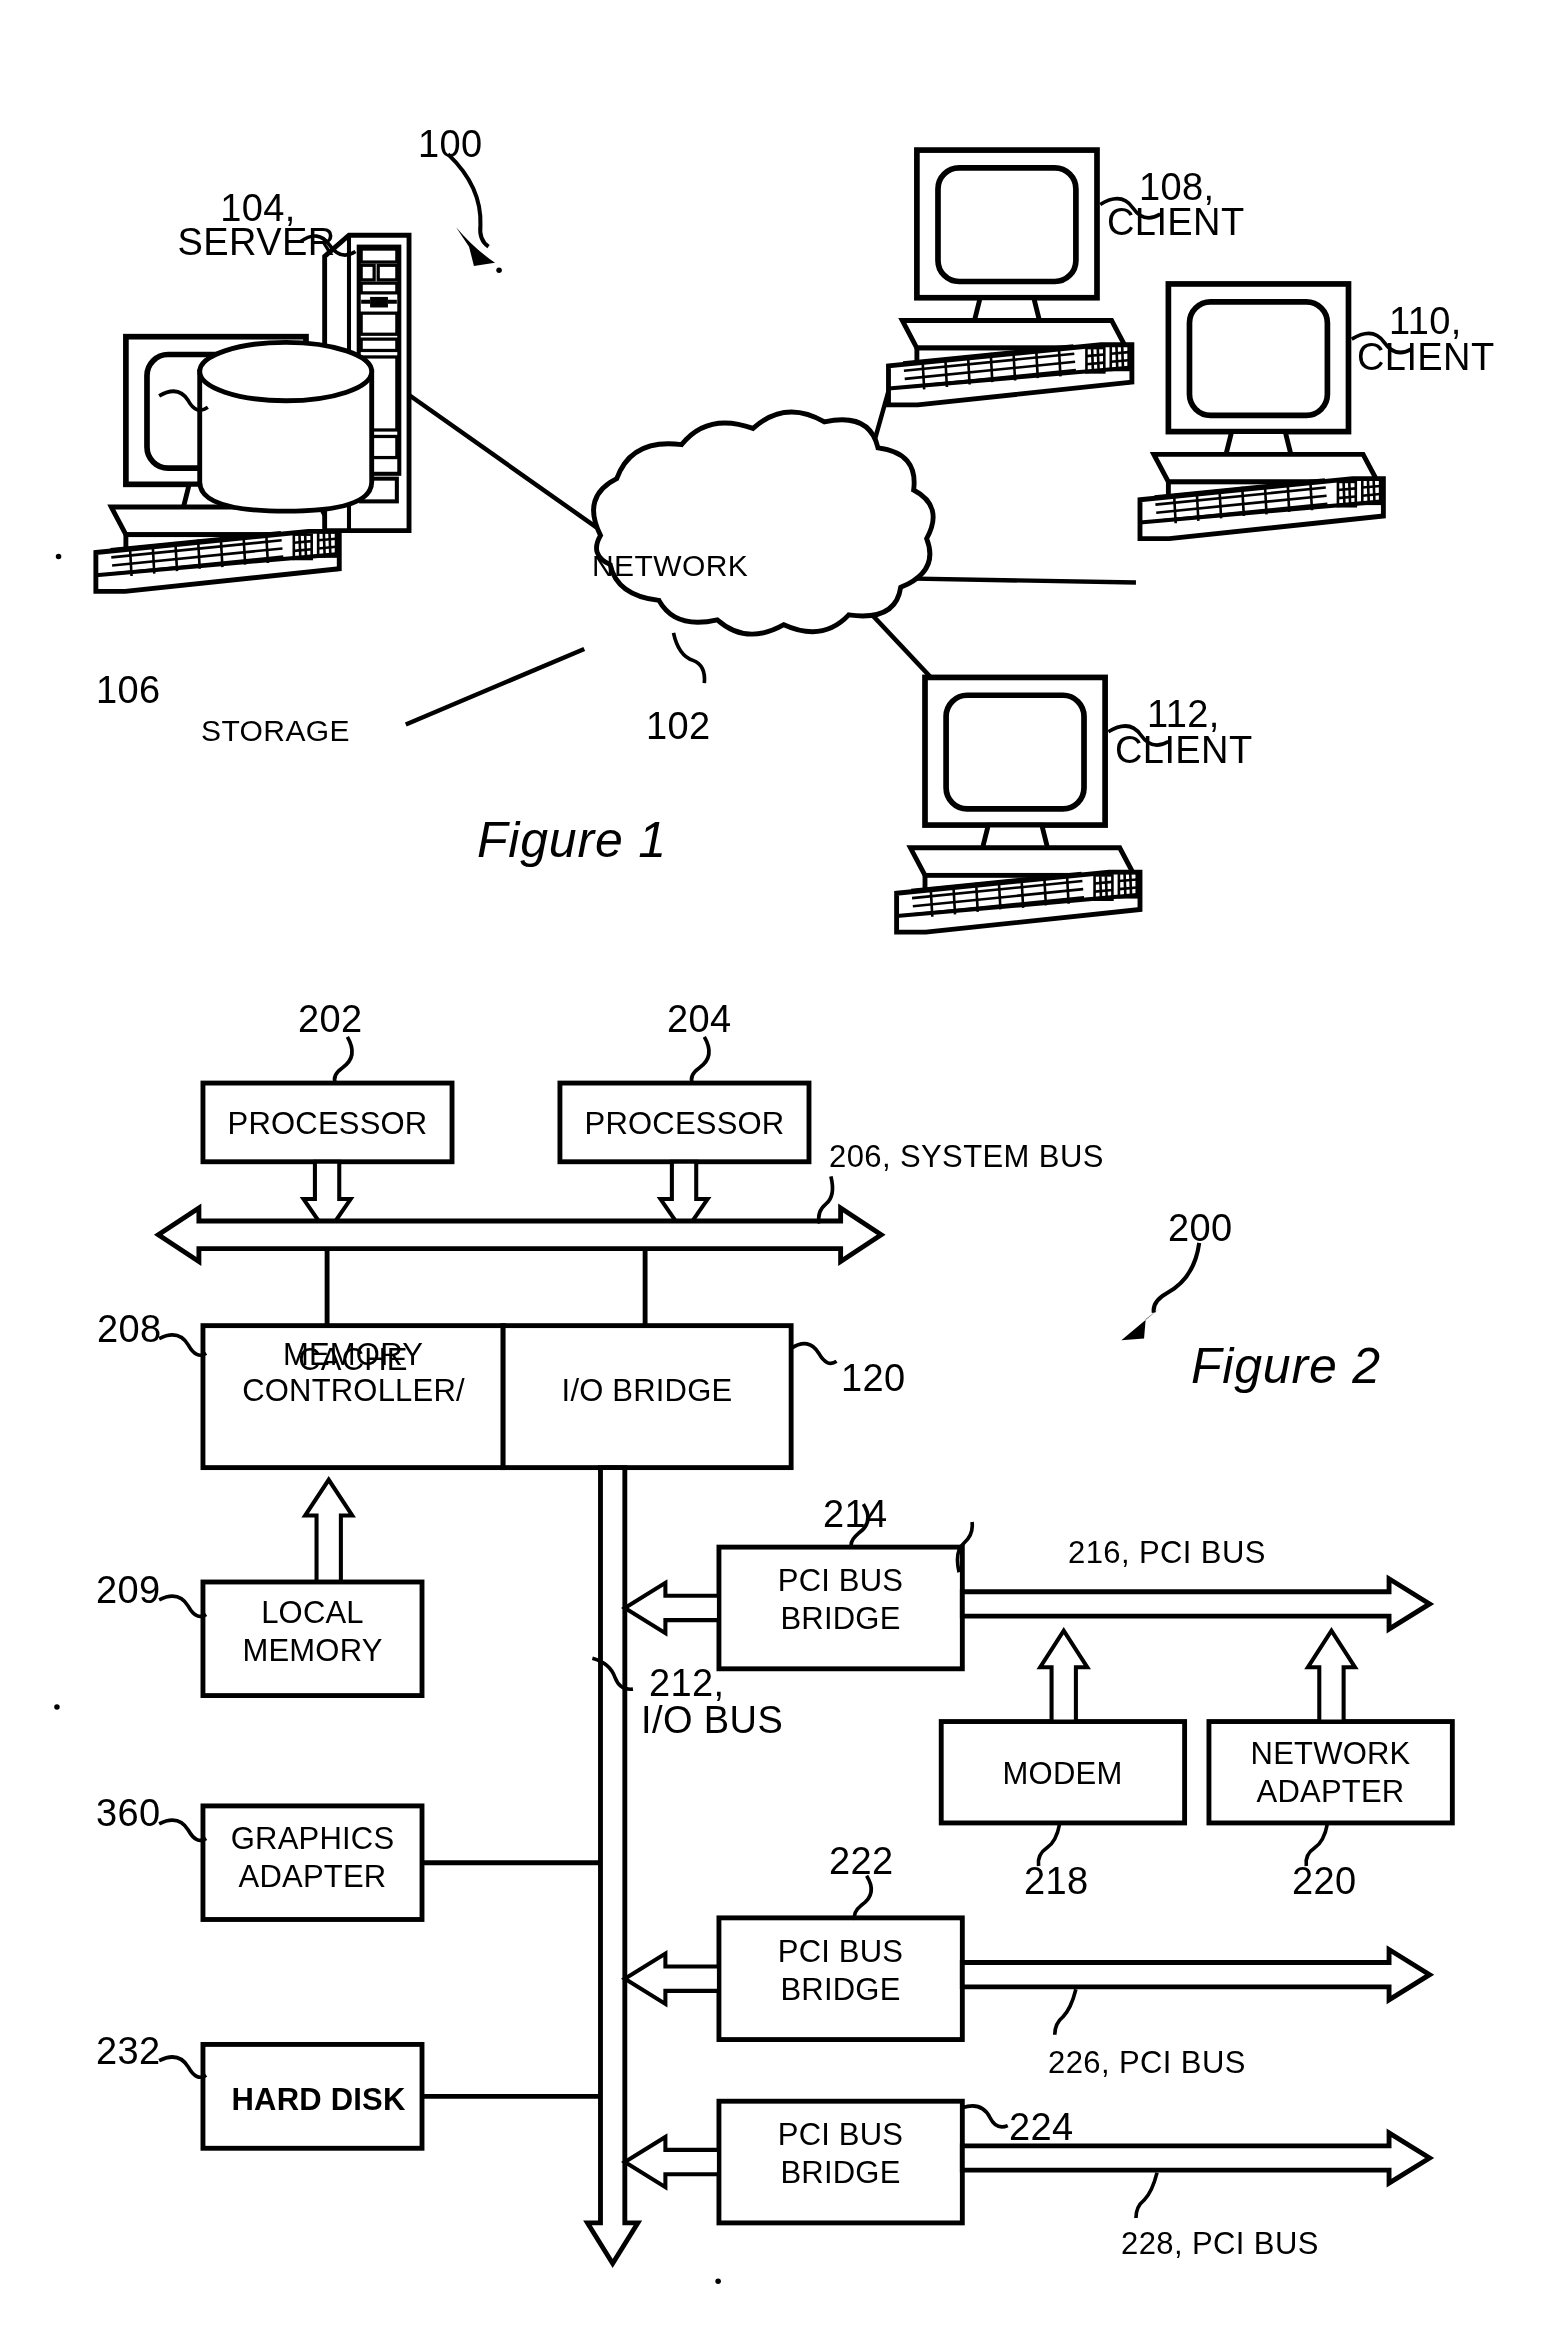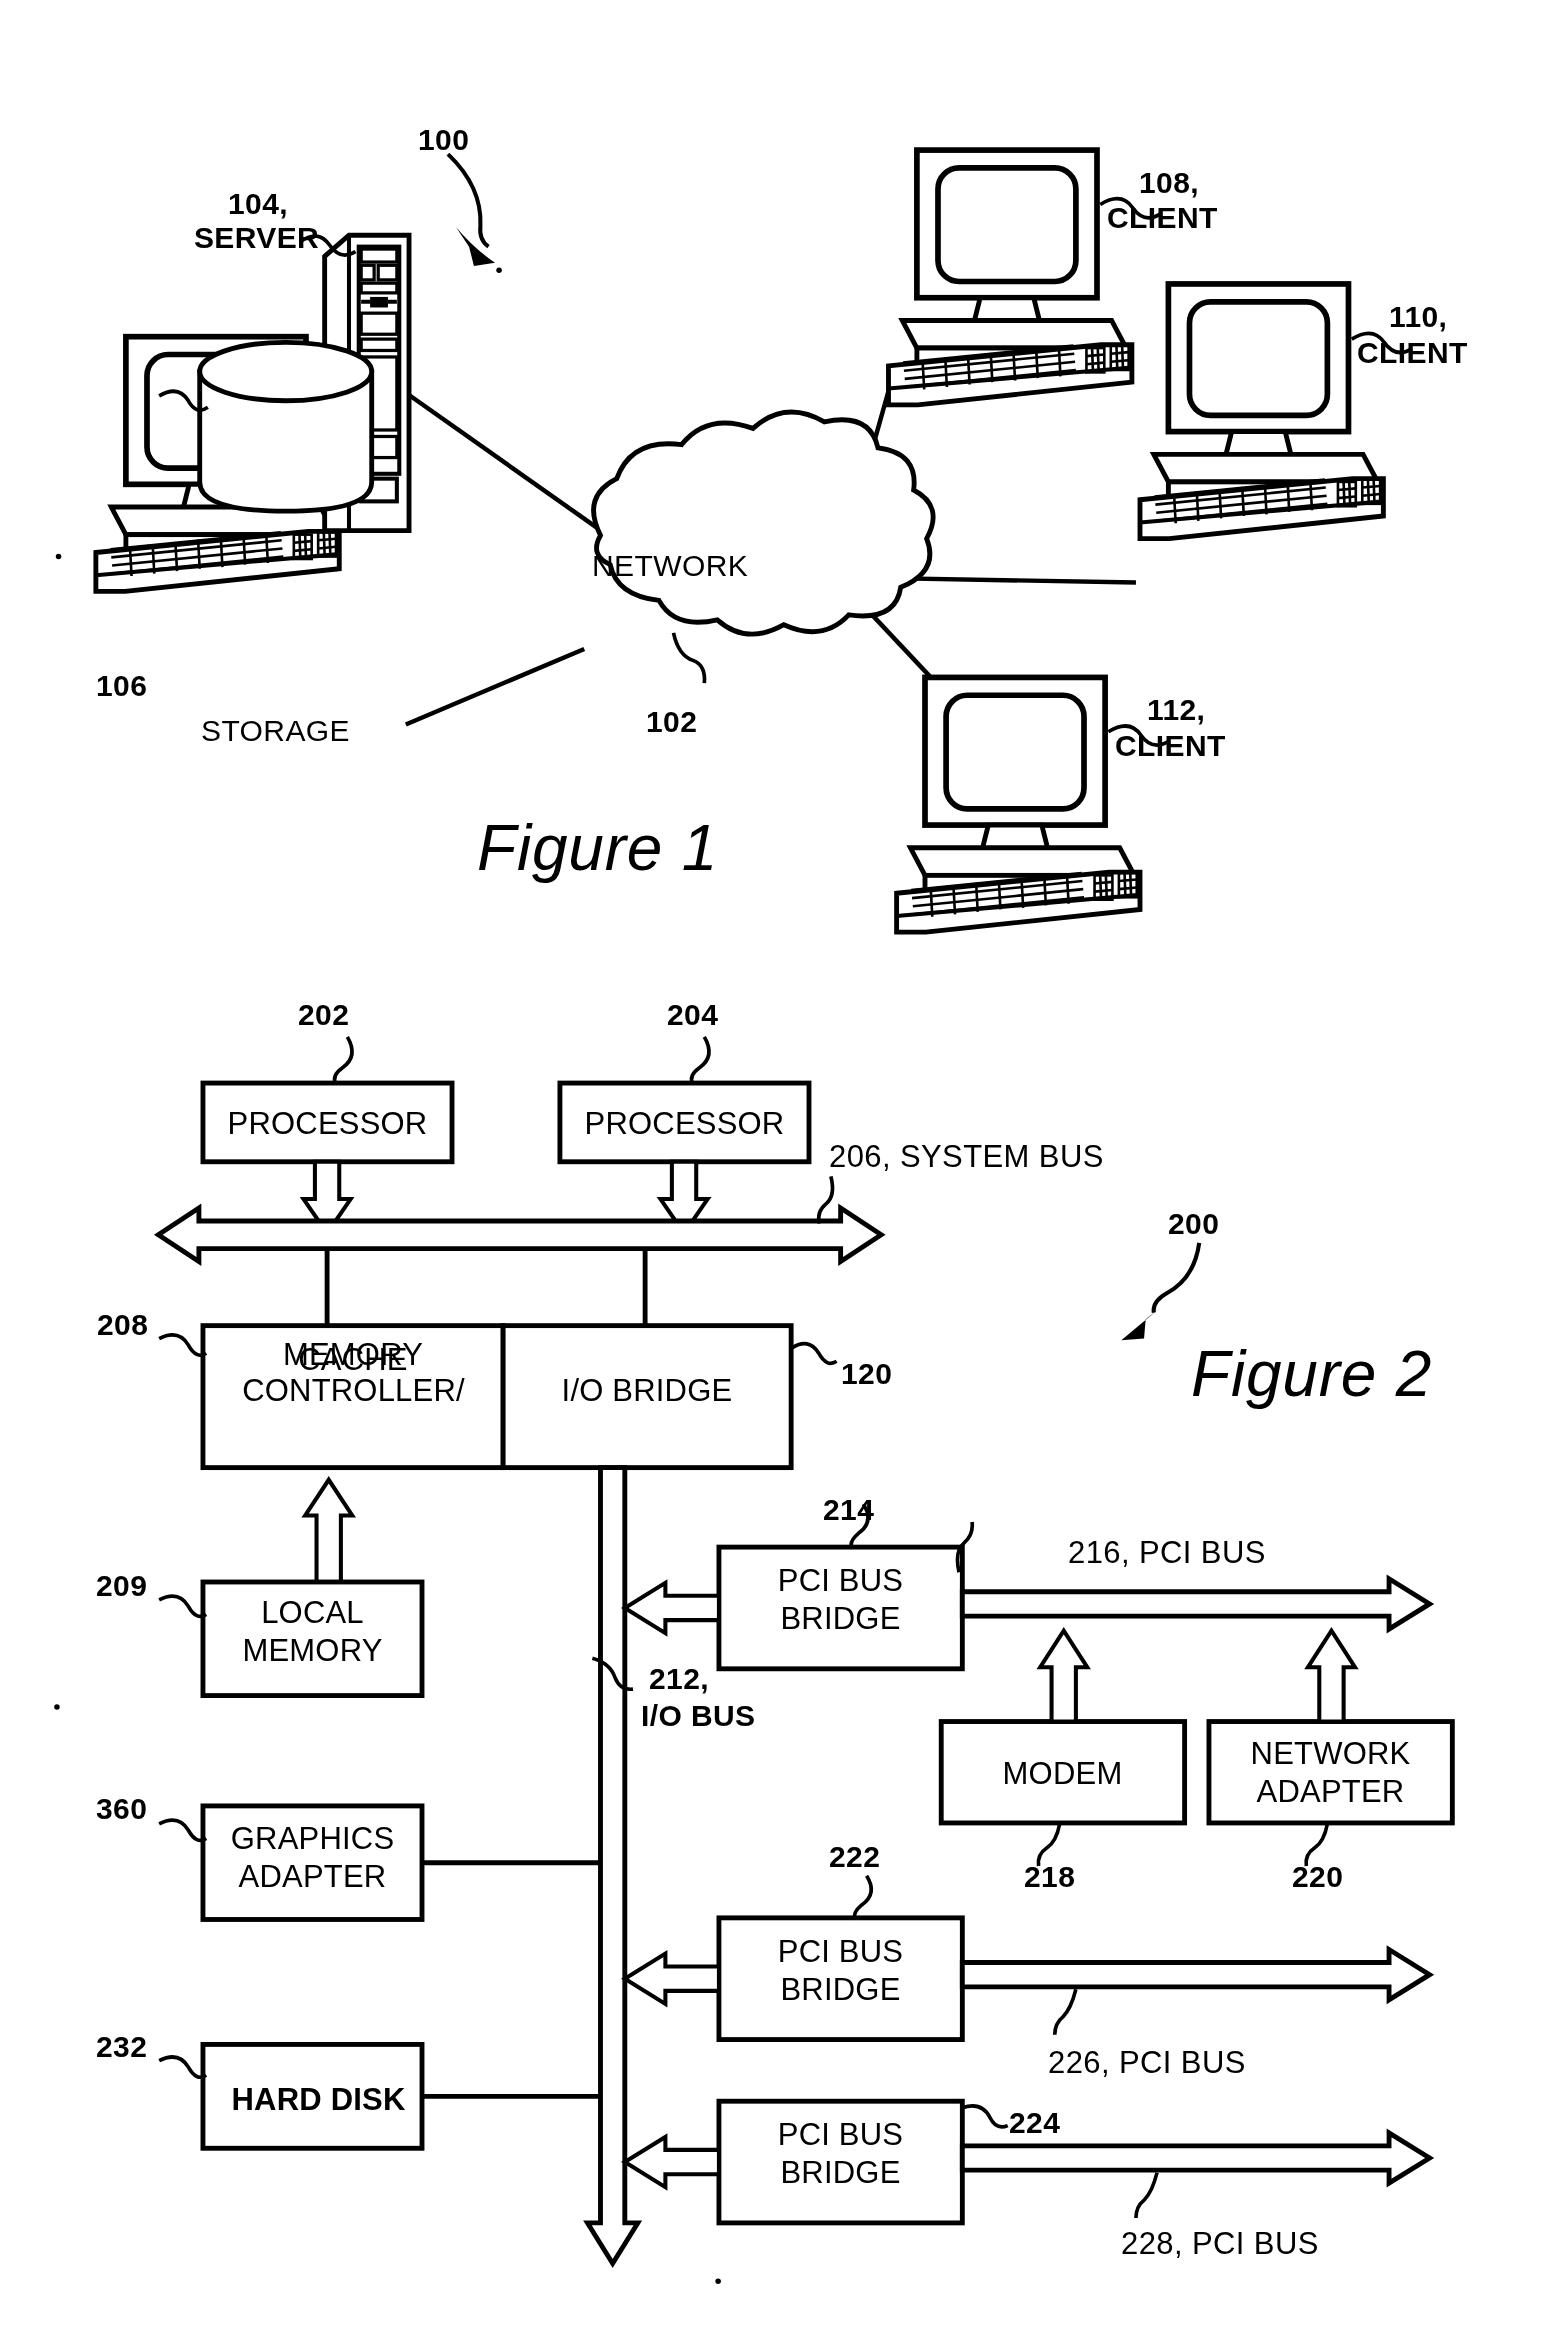--- a/index.html
+++ b/index.html
@@ -2,24 +2,24 @@
 <html style="font-size:13px"><head>
 <meta charset="utf-8">
 <style>
   html,body{margin:0;padding:0;background:#ffffff;}
   body{width:1562px;height:2330px;position:relative;overflow:hidden;
        font-family:"Liberation Sans","DejaVu Sans",sans-serif;color:#000;}
   .page{position:absolute;inset:0;}
   svg.sheet{position:absolute;left:0;top:0;width:1562px;height:2330px;}
   .lbl{position:absolute;font-family:"Liberation Sans","DejaVu Sans",sans-serif;
        color:#000;white-space:pre;line-height:1.12;}
-  .ref{font-size:30px;letter-spacing:0.4px;font-weight:bold;}
+  .ref{font-size:38px;letter-spacing:0.4px;}
   .boxtxt{position:absolute;font-size:31px;text-align:center;line-height:1.14;
           letter-spacing:0.2px;white-space:pre;}
-  .figcap{position:absolute;font-style:italic;font-size:64px;font-weight:400;
+  .figcap{position:absolute;font-style:italic;font-size:50px;font-weight:400;
           letter-spacing:0.8px;}
   .cloudtxt{position:absolute;font-size:30px;letter-spacing:0.4px;}
   .sttxt{position:absolute;font-size:31px;letter-spacing:0.4px;}
 </style>
 </head>
 <body>
 
 <div class="page">
 
 <svg class="sheet" viewBox="0 0 1925 2872">

